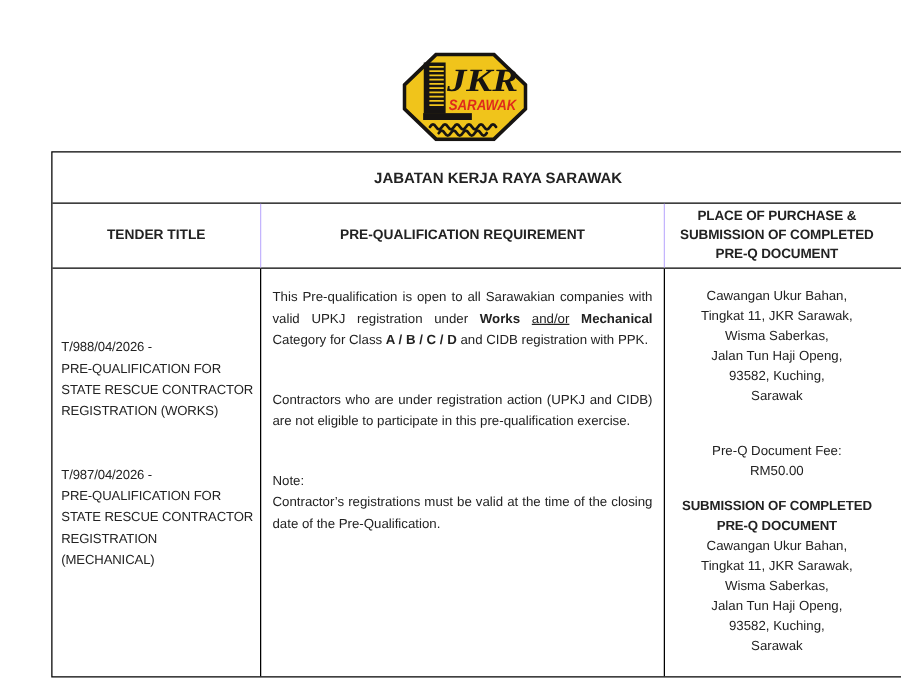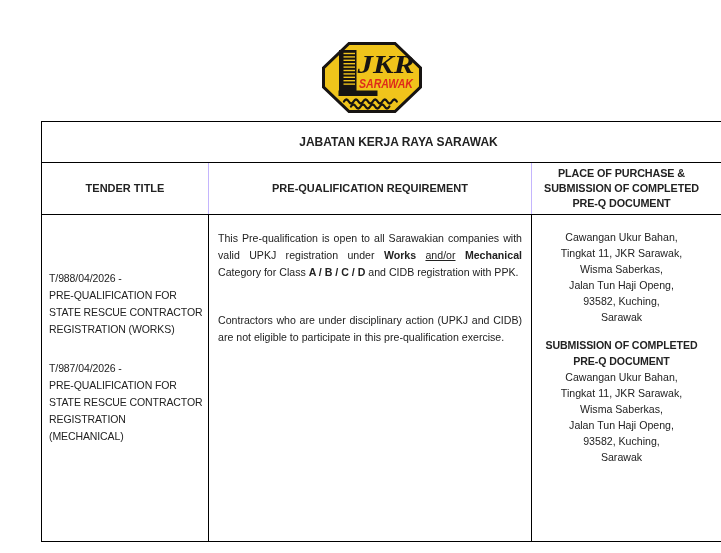--- a/index.html
+++ b/index.html
@@ -71,21 +71,21 @@
   .body-cell:last-child { border-right: none; }
 
   
   .cell-tender {
     padding: 15px 2px 0 7px;
     font-size: 10.5px;
     letter-spacing: -0.1px;
     line-height: 17px;
   }
   .tender-block { white-space: pre-line; margin-top: 40px; }
-  .tender-block + .tender-block { margin-top: 22px; }
+  .tender-block + .tender-block { margin-top: 34px; }
 
   
   .cell-req {
     padding: 15px 9px 0 9px;
     font-size: 10.6px;
     line-height: 17px;
   }
   .req-para {
     text-align: justify;
     white-space: pre-line;
@@ -164,31 +164,35 @@
       <div class="tender-block">T/987/04/2026 -
 PRE-QUALIFICATION FOR
 STATE RESCUE CONTRACTOR
 REGISTRATION
 (MECHANICAL)</div>
     </div>
 
     <div class="body-cell cell-req">
       <div>
           <div class="req-para"><span>This Pre-qualification is open to all Sarawakian companies with valid UPKJ registration under </span><span class="b">Works</span><span> </span><span class="u">and/or</span><span> </span><span class="b">Mechanical</span><span> Category for Class </span><span class="b">A / B / C / D</span><span> and CIDB registration with PPK.</span></div>
-          <div class="req-para"><span>Contractors who are under disciplinary action (UPKJ and CIDB) are not eligible to participate in this pre-qualification exercise.</span></div>
+          <div class="req-para"><span>Contractors who are under registration action (UPKJ and CIDB) are not eligible to participate in this pre-qualification exercise.</span></div>
+          <div class="req-para"><span>Note:
+Contractor’s registrations must be valid at the time of the closing date of the Pre-Qualification.</span></div>
         </div>
     </div>
 
     <div class="body-cell cell-place">
       <div class="pp">Cawangan Ukur Bahan,
 Tingkat 11, JKR Sarawak,
 Wisma Saberkas,
 Jalan Tun Haji Openg,
 93582, Kuching,
 Sarawak</div>
+      <div class="pp pp-fee">Pre-Q Document Fee:
+RM50.00</div>
       <div class="pp pp-heading2">SUBMISSION OF COMPLETED
 PRE-Q DOCUMENT</div>
       <div class="pp">Cawangan Ukur Bahan,
 Tingkat 11, JKR Sarawak,
 Wisma Saberkas,
 Jalan Tun Haji Openg,
 93582, Kuching,
 Sarawak</div>
     </div>
 

